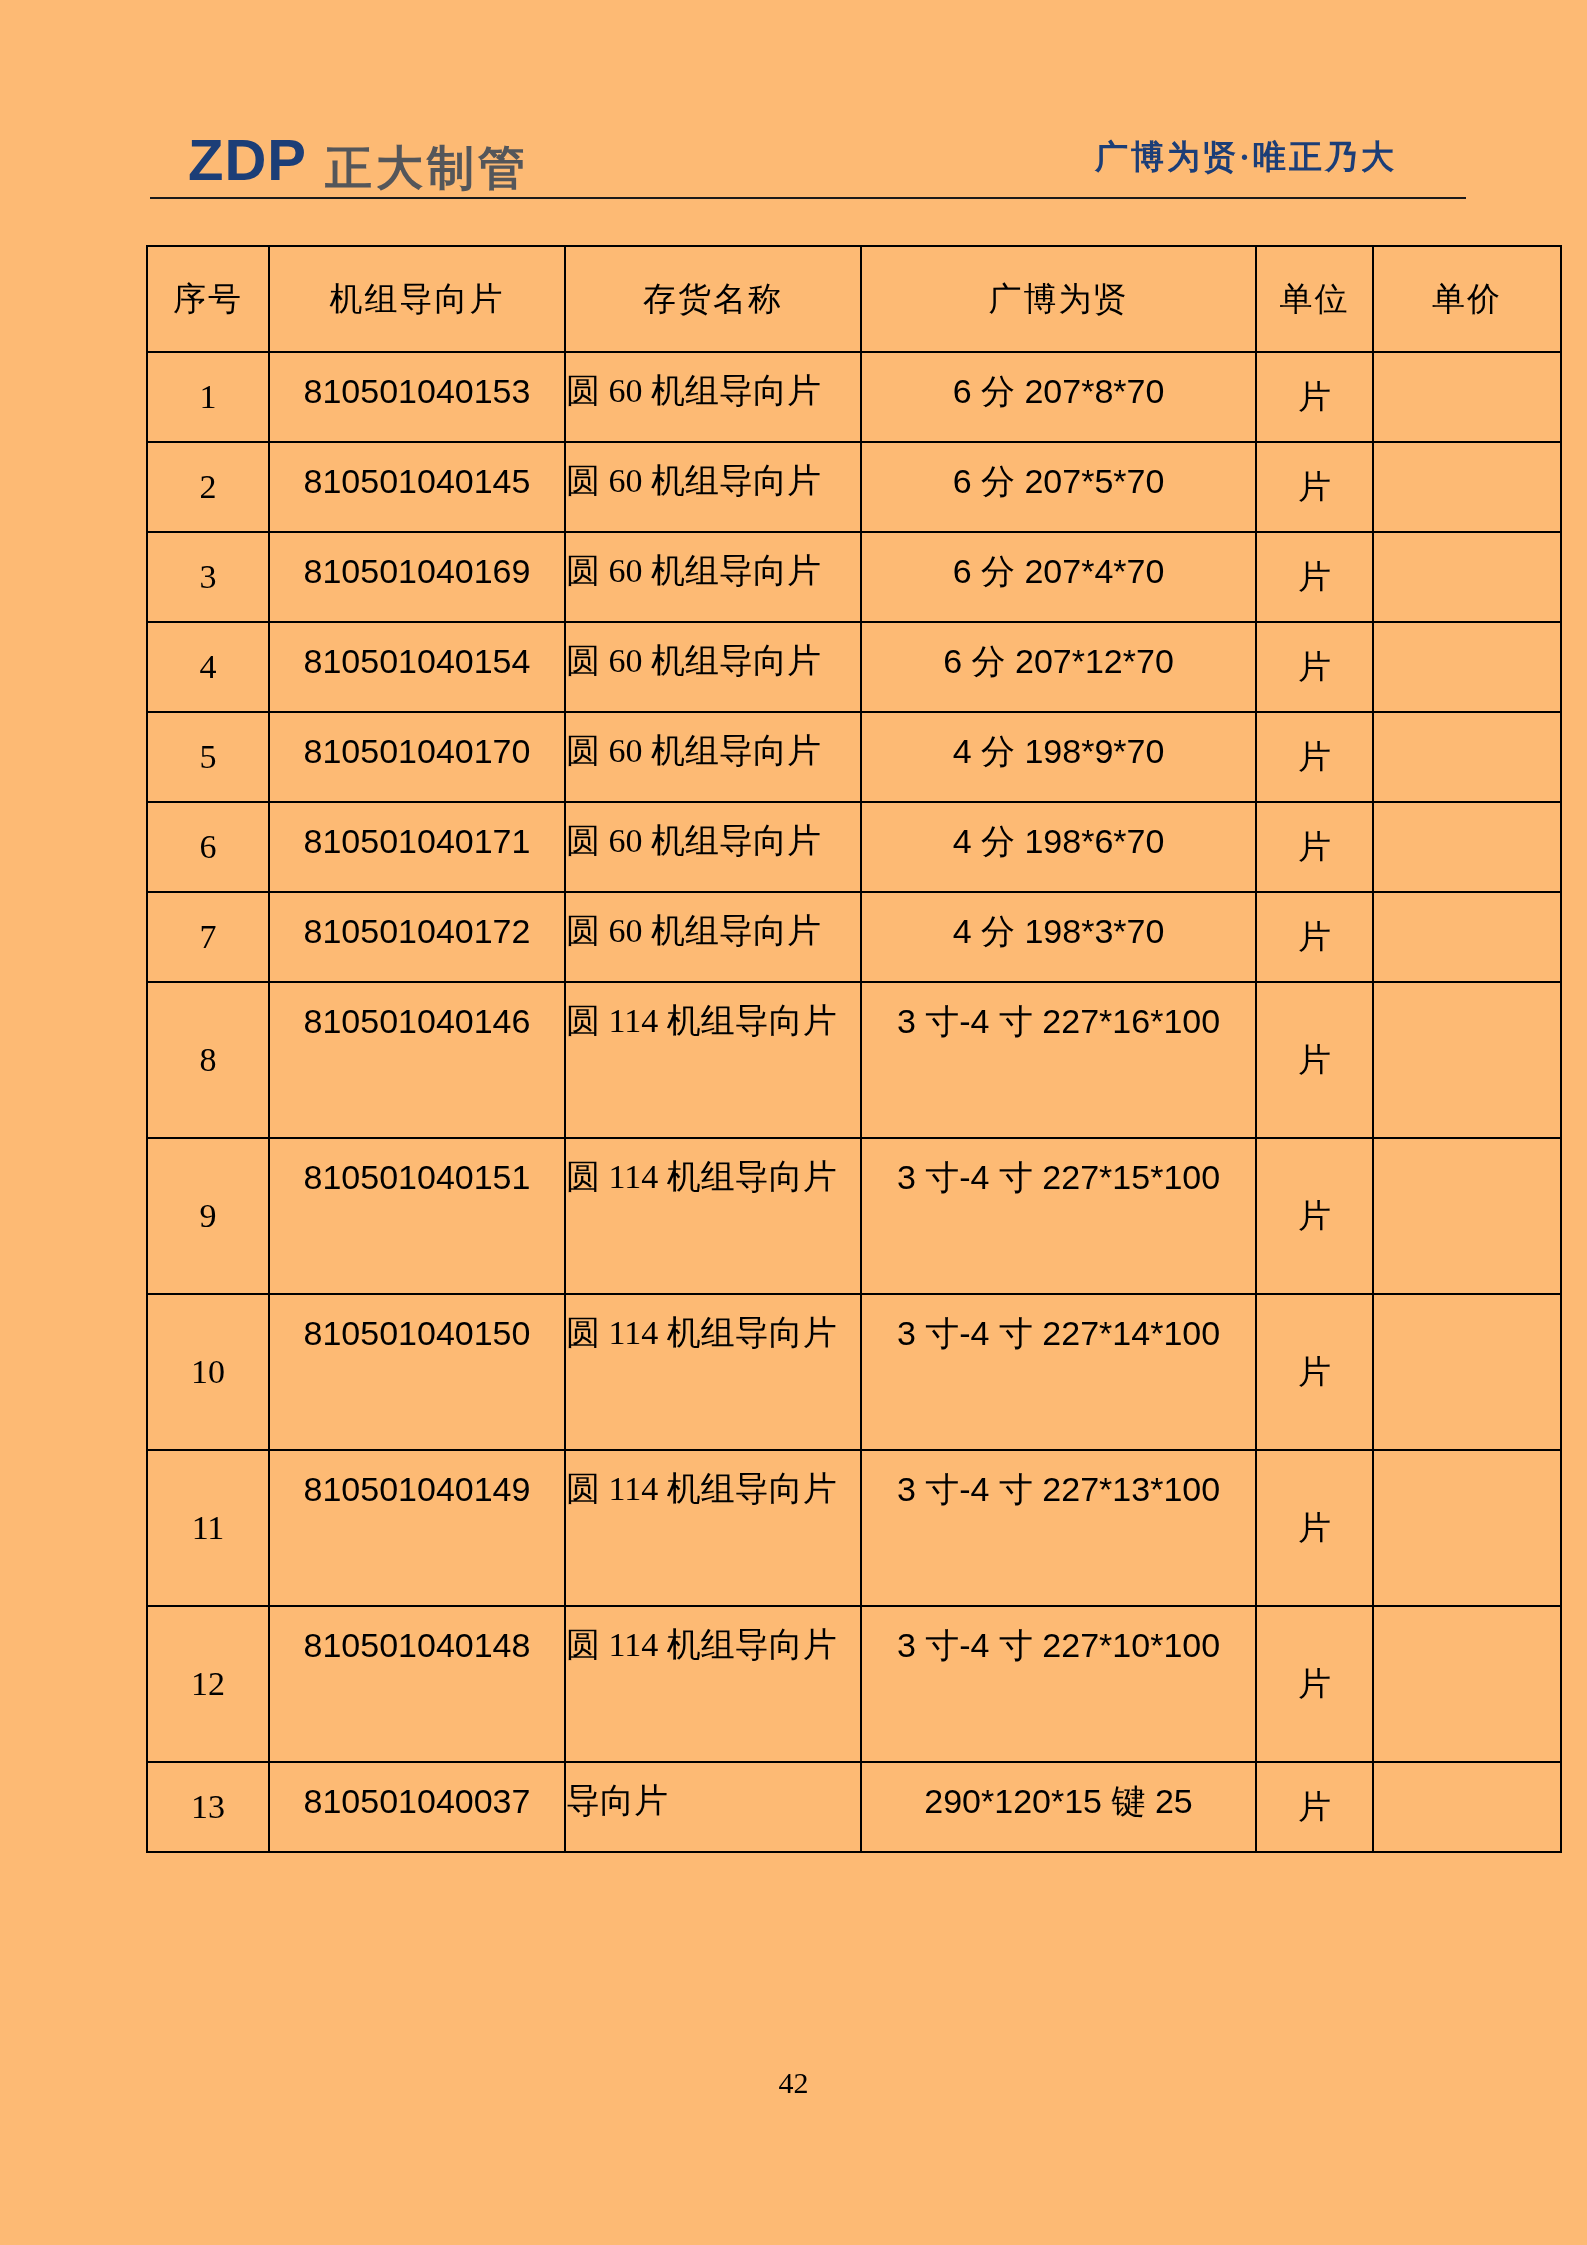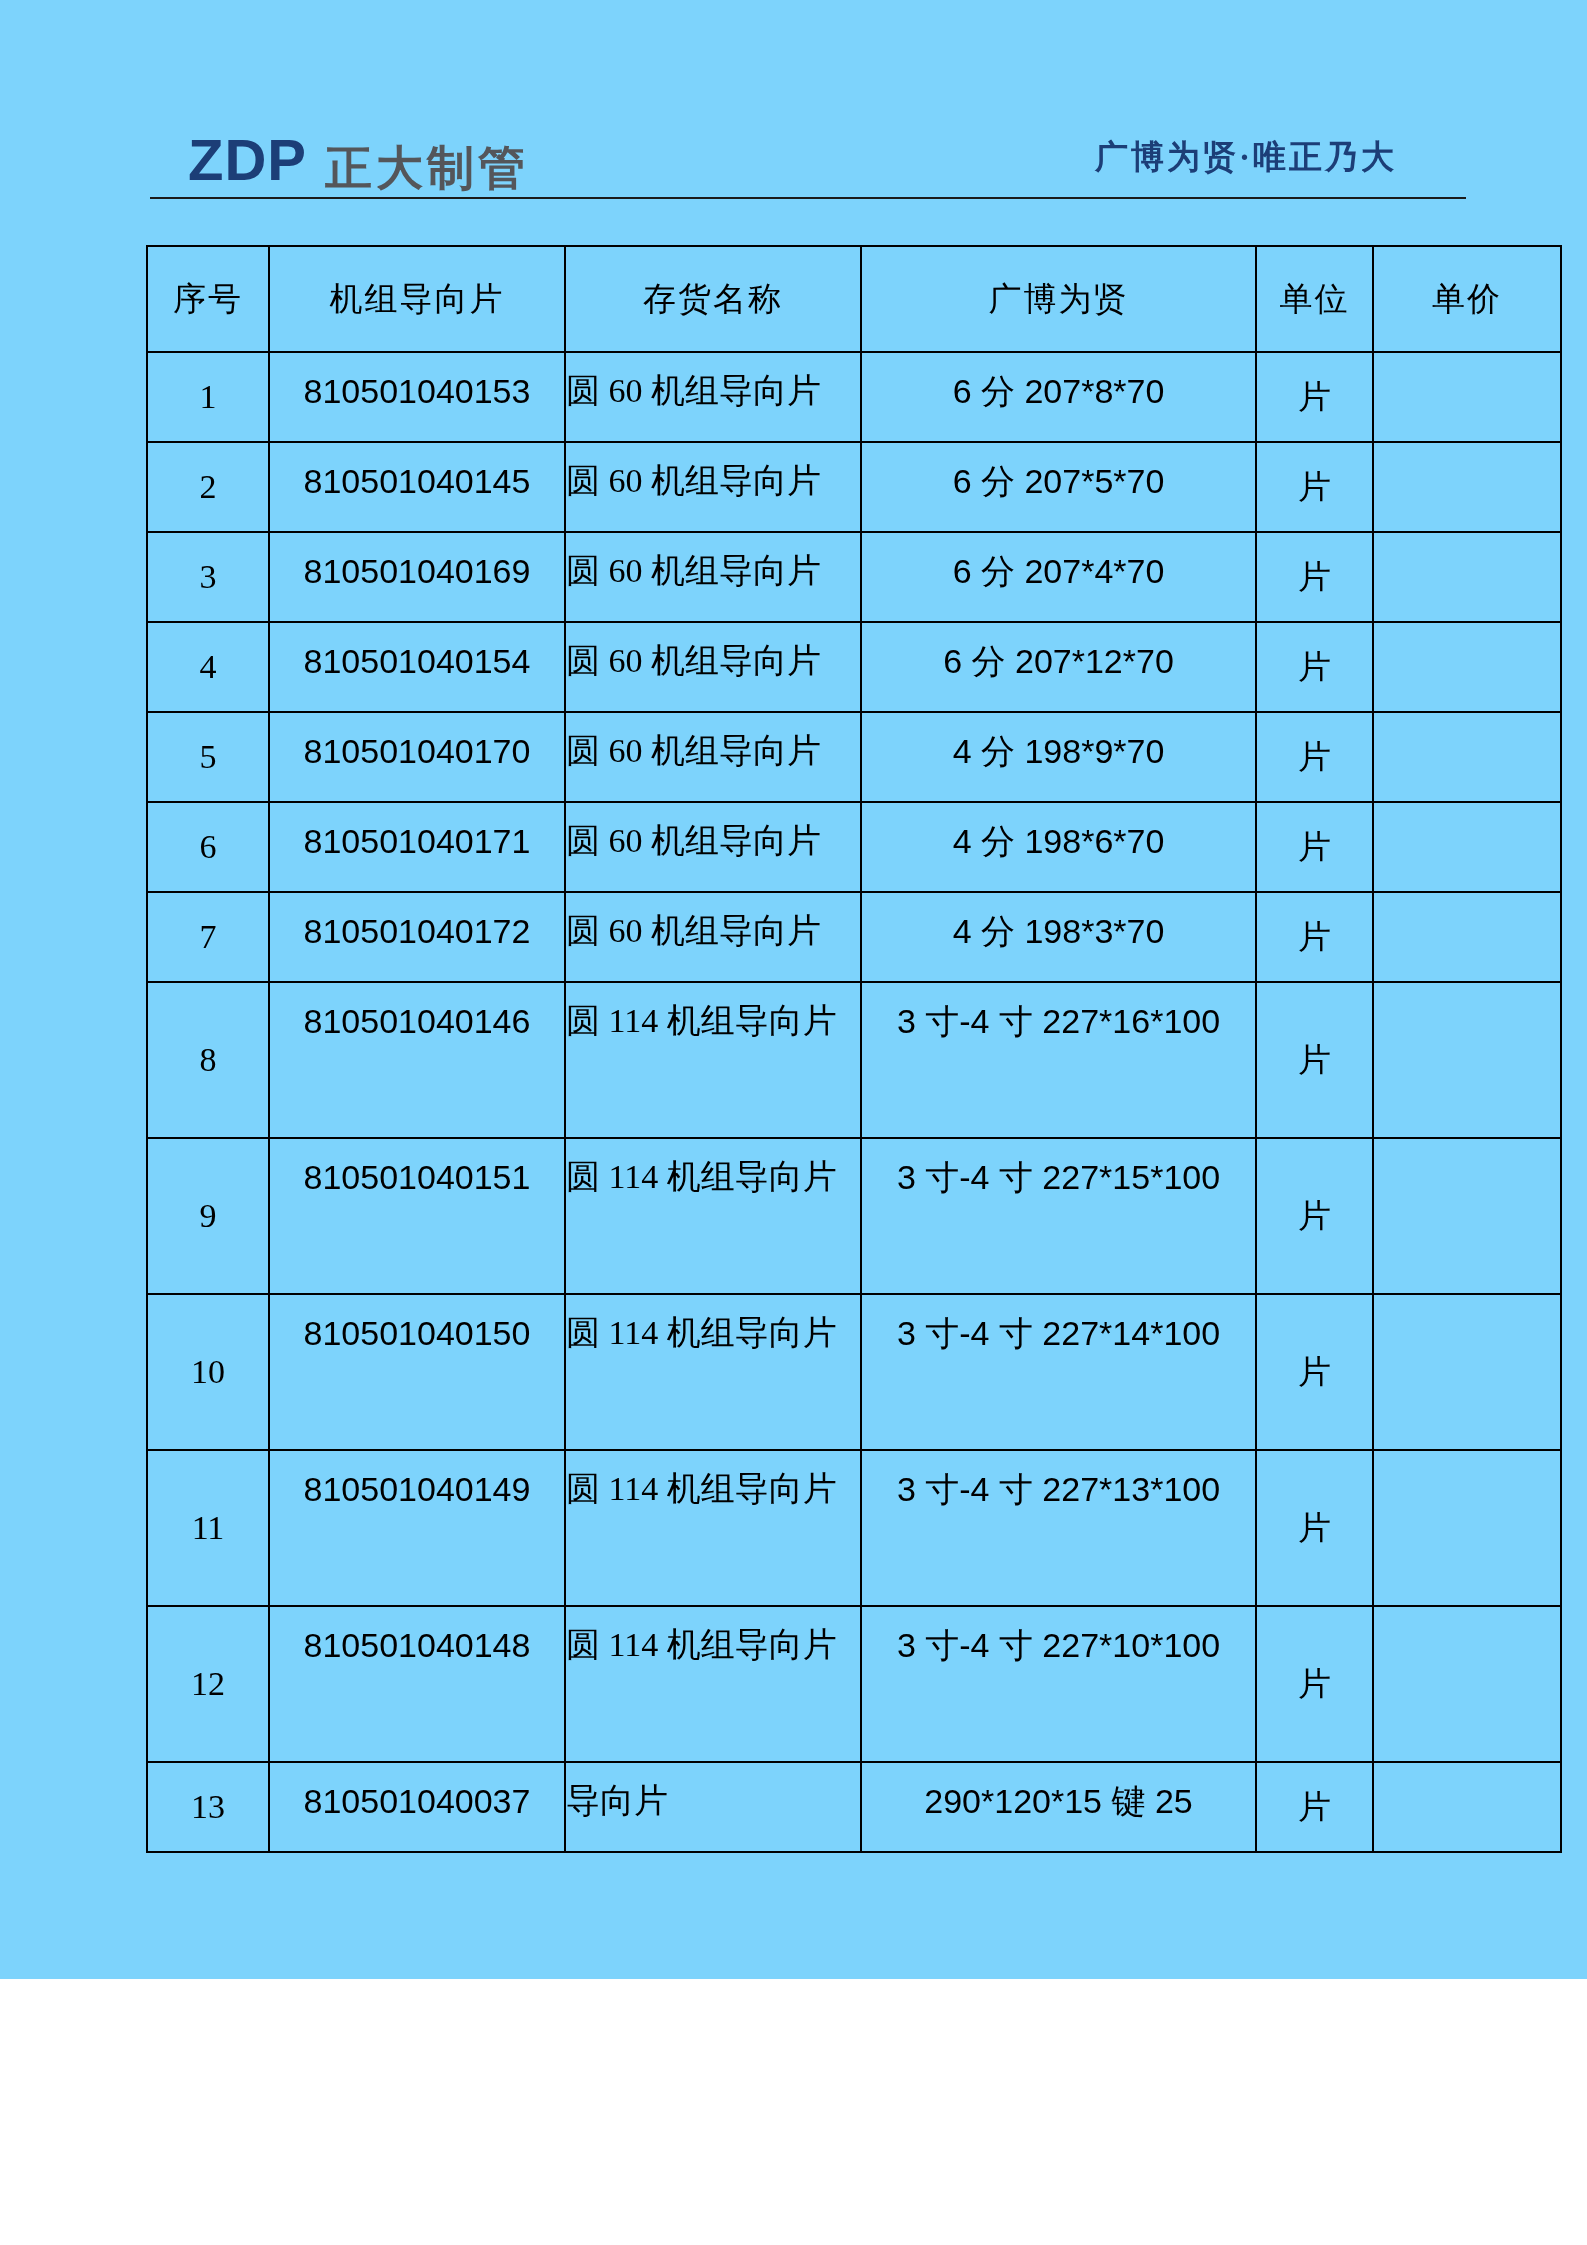--- a/index.html
+++ b/index.html
@@ -1,19 +1,19 @@
 <!DOCTYPE html>
 <html style="--navy: #1c3e77; --logo-gray: #54565a;"><head>
 <meta charset="utf-8">
 <style>
   html,body { margin:0; padding:0; background:#ffffff; }
   .page {
     position:relative;
-    width:1587px; height:1979px;
-    background:#7dd3fc;
+    width:1587px; height:2245px;
+    background:#fdba74;
     font-family:"Liberation Serif","DejaVu Serif",serif;
     color:#000;
     overflow:hidden;
   }
 
   
   .logo {
     position:absolute; left:188px; top:128px;
     display:flex; align-items:center; gap:18px;
     font-family:"Liberation Sans","DejaVu Sans",sans-serif;

